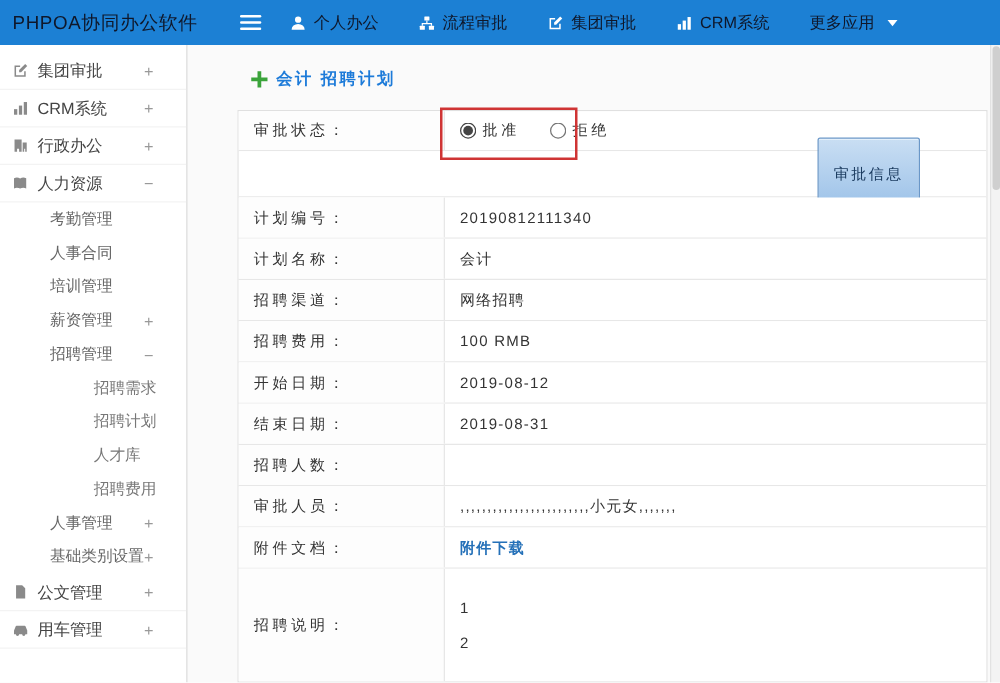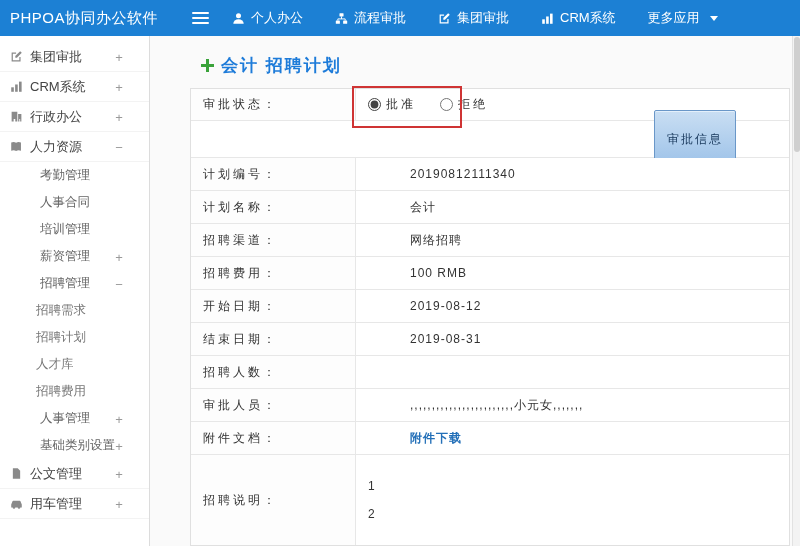--- a/index.html
+++ b/index.html
@@ -1,56 +1,56 @@
 <!DOCTYPE html>
 <html><head>
 <meta charset="utf-8">
 <style>
   * { box-sizing: border-box; margin: 0; padding: 0; }
   body { margin:0; background:#ffffff; font-family:"Liberation Sans","DejaVu Sans",sans-serif; }
   .page { position:relative; width:800px; height:546px; overflow:hidden; background:#fafafa; }
 
   
-  .topbar { position:absolute; top:0; left:0; width:800px; height:36px; background:#1c80d4; display:flex; align-items:center; color:#ffffff; }
+  .topbar { position:absolute; top:0; left:0; width:800px; height:36px; background:#1c80d4; display:flex; align-items:center; color:#0f172a; }
   .brand { width:192px; padding-left:10px; font-size:15px; letter-spacing:.5px; white-space:nowrap; }
   .burger { width:26px; cursor:pointer; margin-right:14px; }
   .burger span { display:block; width:17px; height:2px; background:#fff; margin:3px 0; border-radius:1px; }
   .topnav { display:flex; align-items:flex-start; gap:32px; font-size:13px; }
   .t-item { display:flex; align-items:center; gap:6px; cursor:pointer; white-space:nowrap; }
   .t-icon svg { display:block; fill:#fff; }
   .caret { width:0; height:0; border-left:4px solid transparent; border-right:4px solid transparent; border-top:5px solid #fff; margin-left:4px; }
 
   
   .sidebar { position:absolute; top:36px; left:0; width:150px; bottom:0; background:#fff; border-right:1px solid #dcdcdc; padding-top:6px; overflow:hidden; }
   .s-item { position:relative; display:flex; align-items:center; cursor:pointer; }
   .s-item.lvl0 { height:30px; padding-left:10px; font-size:13px; color:#444; border-bottom:1px solid #f3f3f3; }
   .s-item.lvl1 { height:27px; padding-left:40px; font-size:12.5px; color:#666; }
-  .s-item.lvl2 { height:27px; padding-left:36px; font-size:12.5px; color:#777; }
+  .s-item.lvl2 { height:27px; padding-left:36px; font-size:12.5px; color:#777;margin-left:39px; }
   .s-icon { margin-right:7px; color:#8a8a8a; display:flex; }
   .s-icon svg { fill:currentColor; display:block; }
   .s-exp { position:absolute; right:24px; top:50%; transform:translateY(-50%); color:#999; font-size:13px; width:12px; text-align:center; }
 
   
   .scroll-track { position:absolute; top:36px; right:0; width:8px; bottom:0; background:#f3f3f3; border-left:1px solid #e2e2e2; }
   .scroll-thumb { position:absolute; top:1px; left:1px; width:6px; height:115px; background:#cfcfcf; border-radius:3px; }
 
   
   .main { position:absolute; top:36px; left:151px; right:8px; bottom:0; background:#fafafa; }
   .page-title { position:absolute; left:50px; top:18px; display:flex; align-items:center; gap:7px; }
   .plus-icon { position:relative; width:13px; height:13px; }
   .plus-icon::before { content:""; position:absolute; left:5px; top:0; width:3px; height:13px; background:#3aa33a; }
   .plus-icon::after  { content:""; position:absolute; top:5px; left:0; width:13px; height:3px; background:#3aa33a; }
-  .page-title .txt { font-size:17px; font-weight:bold; color:#1d7bd9; letter-spacing:2px; }
+  .page-title .txt { font-size:13px; font-weight:bold; color:#1d7bd9; letter-spacing:2px; }
 
   .detail-table { position:absolute; left:39px; top:52px; width:600px; height:calc(100% - 52px); background:#fff; border:1px solid #e0e0e0; display:flex; flex-direction:column; }
   .row { display:flex; border-bottom:1px solid #e7e7e7; background:#fff; }
   .row .lbl { width:165px; padding-left:12px; display:flex; align-items:center; font-size:12px; color:#333; letter-spacing:3px; border-right:1px solid #e7e7e7; background:#fdfdfd; }
   .row .val { flex:1; display:flex; align-items:center; padding-left:12px; font-size:12px; color:#333; letter-spacing:1px; }
   .row.h-approval { height:32px; flex:0 0 32px; }
-  .row.h-field { height:33px; flex:0 0 33px;gap:42px; }
+  .row.h-field { height:33px; flex:0 0 33px; }
   .row.btn-row { height:37px; flex:0 0 37px; justify-content:flex-end; align-items:center; padding-right:53px; }
   .row.desc-row { flex:1 1 auto; border-bottom:none; }
   .row.desc-row .val { flex-direction:column; justify-content:center; align-items:flex-start; gap:4px; line-height:24px; }
 
   .radios { gap:24px; }
   .radio-opt { display:flex; align-items:center; gap:5px; font-size:12px; letter-spacing:3px; color:#333; cursor:pointer; }
   .radio-opt input { width:13px; height:13px; margin:0; accent-color:#444; }
 
   .approve-btn { background:linear-gradient(#c9def3,#9bc1e8); border:1px solid #6a97c8; border-radius:2px; color:#1c3c60; font-size:12px; letter-spacing:2px; padding:20px 12px; cursor:pointer; font-family:inherit; box-shadow:inset 0 1px 0 #e4f0fb; }
 

